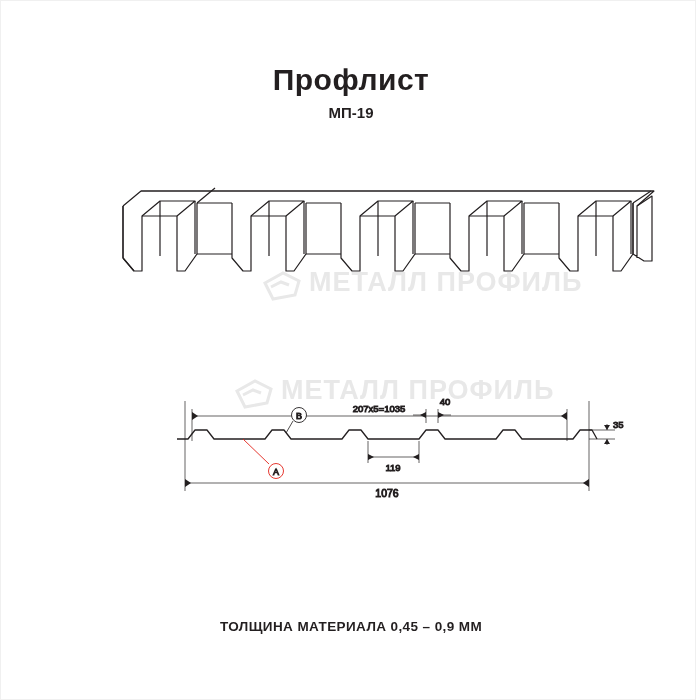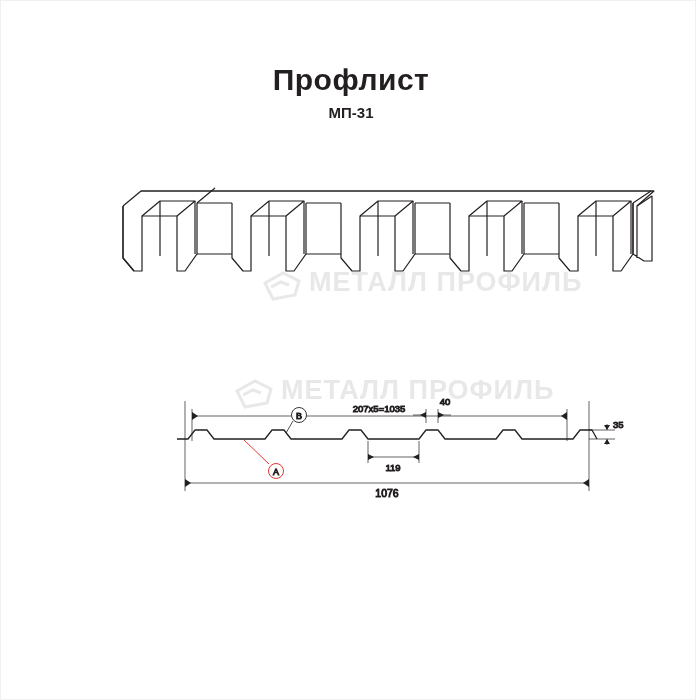--- a/index.html
+++ b/index.html
@@ -67,21 +67,21 @@
   }
   svg { display: block; }
   text { font-family: "Liberation Sans", sans-serif; }
 </style>
 </head>
 <body>
 
 <div class="page">
 
   <div class="title">Профлист</div>
-  <div class="subtitle">МП-31</div>
+  <div class="subtitle">МП-19</div>
 
   <div class="art">
     <svg width="700" height="360" viewBox="0 0 700 360">
 
       <g opacity="1">
         <g transform="translate(228,132)">
           <path d="M0,0 L18,-10 L34,-2 L30,12 L8,16 Z" fill="none" stroke="#e8e8e8" stroke-width="3"></path>
           <path d="M6,4 L16,-1 L24,2" fill="none" stroke="#e8e8e8" stroke-width="3"></path>
         </g>
         <text class="wm-text" x="272" y="140">МЕТАЛЛ ПРОФИЛЬ</text>
@@ -231,13 +231,14 @@
         <g>
           <path d="M206,288 L232,313" stroke="#e2231a" stroke-width="0.9" fill="none"></path>
           <circle cx="239" cy="320" r="7.5" fill="#ffffff" stroke="#e2231a" stroke-width="0.9"></circle>
           <text x="239" y="323.5" text-anchor="middle" font-size="9" fill="#e2231a">A</text>
         </g>
 
       </g>
     </svg>
   </div>
 
+  <div class="footer">ТОЛЩИНА МАТЕРИАЛА 0,45 – 0,9 ММ</div>
 </div>
 
 </body></html>

